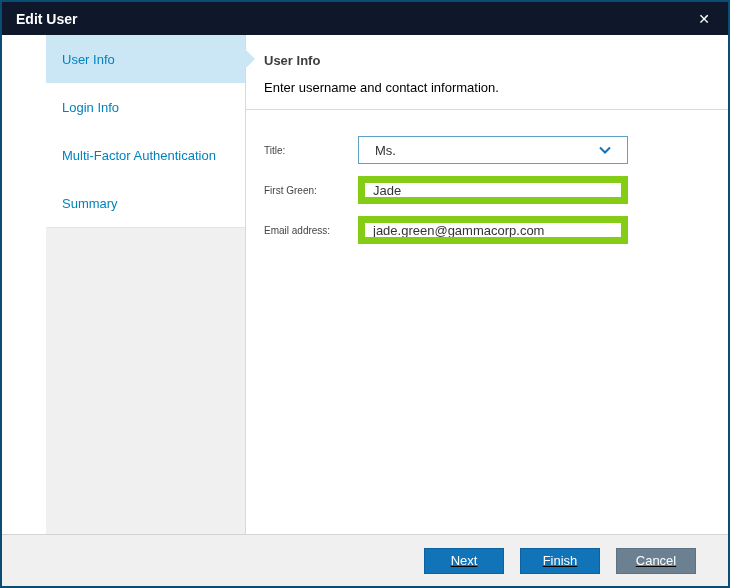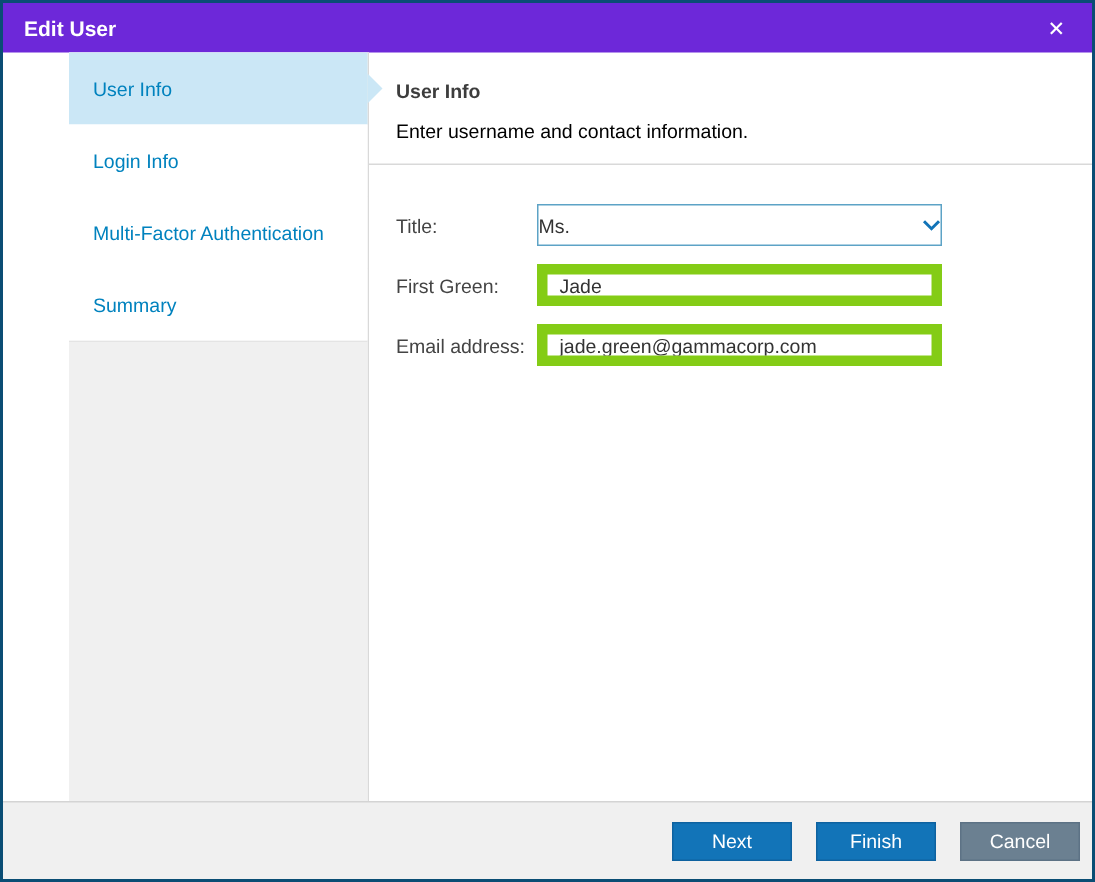--- a/index.html
+++ b/index.html
@@ -9,21 +9,21 @@
   .dialog{
     width:730px; height:588px;
     border:2px solid #0a4d74;
     background:#fff;
     display:flex; flex-direction:column;
   }
 
   
   .titlebar{
     flex:0 0 33px;
-    background:#6d28d9;
+    background:#0f172a;
     color:#fff;
     display:flex; align-items:center;
     padding:0 14px;
   }
   .titlebar-title{ flex:1; font-size:14px; font-weight:bold; }
   .close-btn{
     font-size:14px; line-height:1; cursor:pointer;
     padding:4px 4px; color:#fff;
   }
 
@@ -76,50 +76,51 @@
   }
   .separator{
     border-bottom:1px solid #d9d9d9;
     margin:0 -18px;
   }
 
   .form{ margin-top:26px; }
   .form-row{ display:flex; align-items:center; margin-bottom:12px; }
   .form-label{
     flex:0 0 94px; width:94px;
-    font-size:13px; color:#444;
+    font-size:10px; color:#444;
   }
   .text-input{
     width:270px; height:28px;
     border:7px solid #84cc16;
     font-size:13px; color:#333;
     padding:0 8px;
     font-family:inherit;
     outline:none;
     background:#fff;
   }
   .select-box{
     width:270px; height:28px;
     border:1px solid #5da3c6;
     background:#fff;
     display:flex; align-items:center; justify-content:space-between;
-    padding:0 0;
+    padding:0 16px;
     font-size:13px; color:#333;
     cursor:pointer;
   }
   .chevron{ display:flex; align-items:center; }
 
   
   .footer{
     flex:0 0 52px;
     background:#f0f0f0;
     border-top:1px solid #d4d4d4;
     display:flex; align-items:center; justify-content:flex-end;
     gap:16px;
-    padding-right:8px;
+    padding-right:32px;
+    text-decoration:underline;
   }
   .btn{
     width:80px; height:26px;
     font-size:13px; color:#fff;
     display:flex; align-items:center; justify-content:center;
     cursor:pointer;
     border:1px solid transparent;
   }
   .btn-primary{ background:#1274b8; border-color:#0e62a0; }
   .btn-neutral{ background:#6b8091; border-color:#5d7285; }

